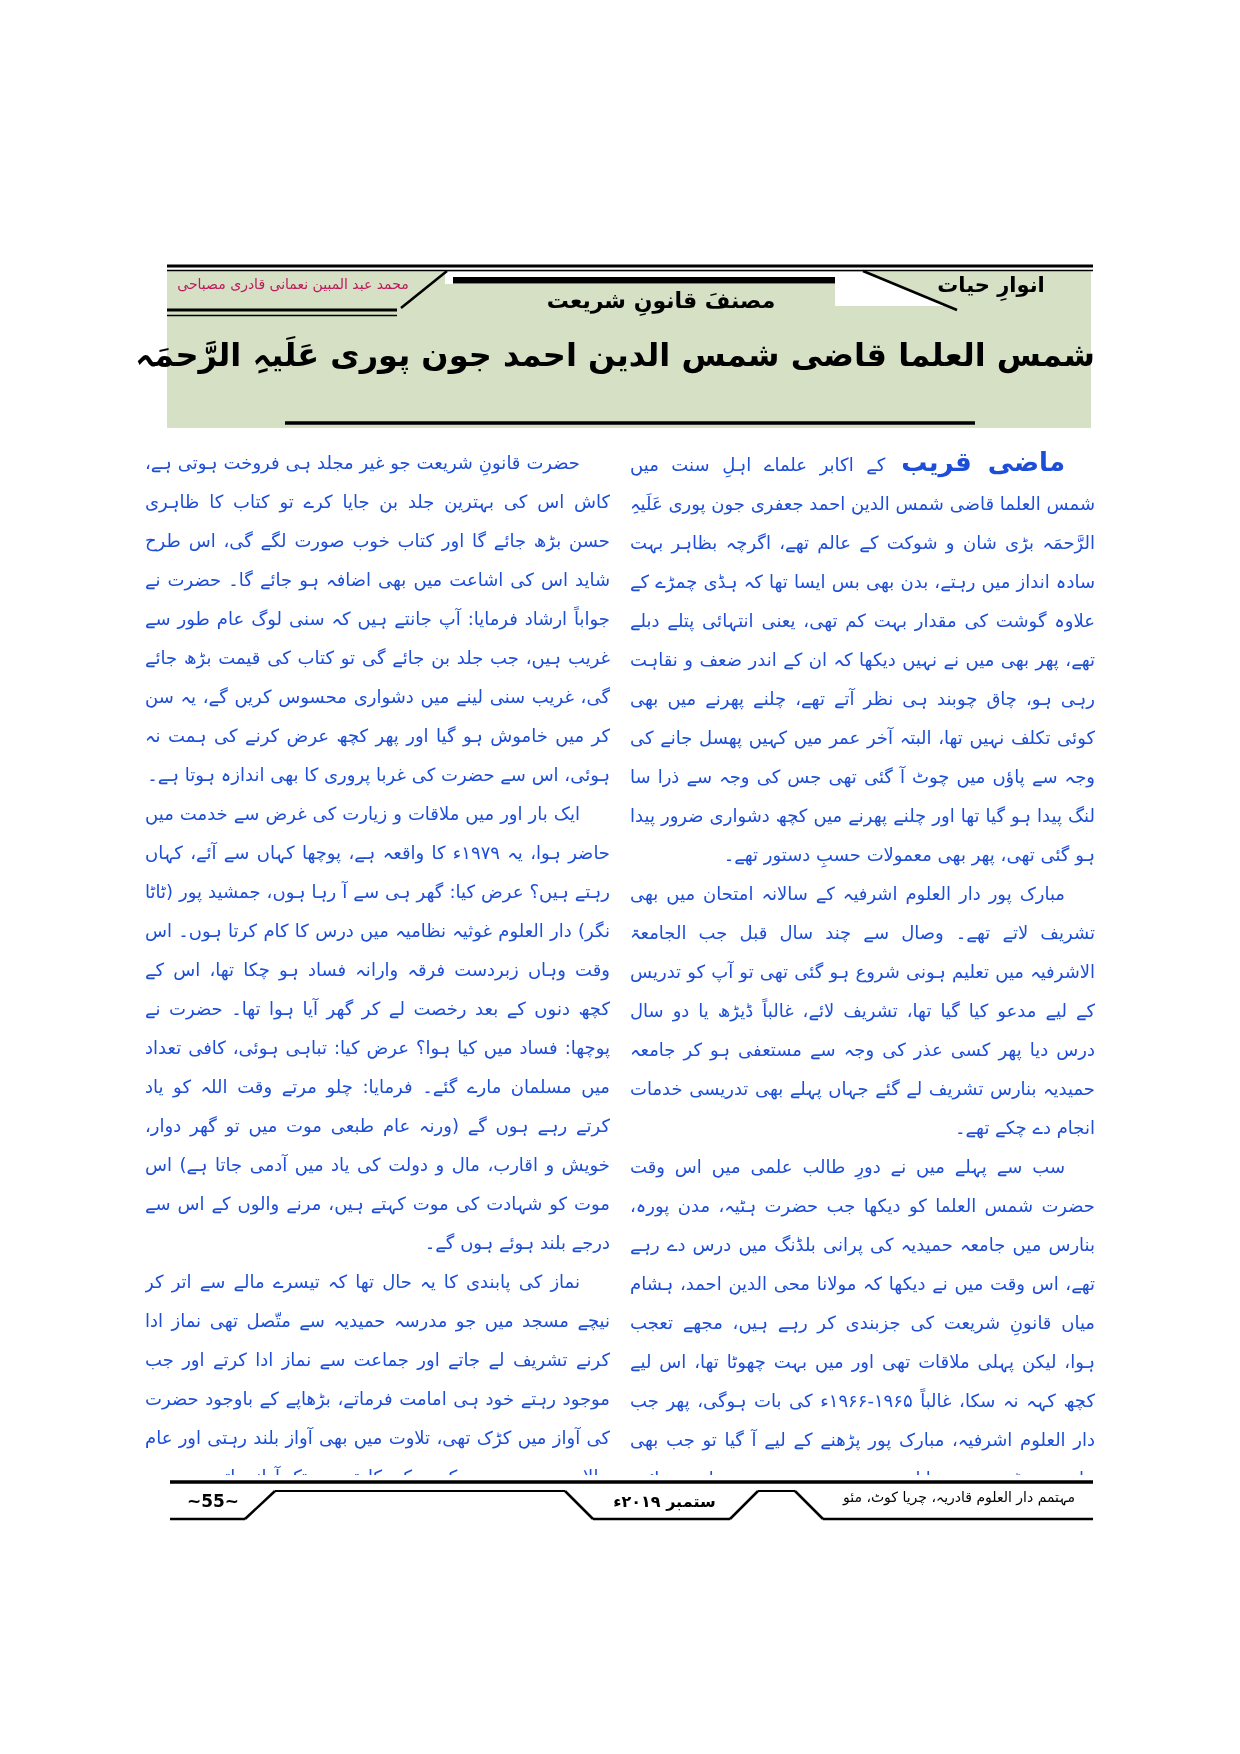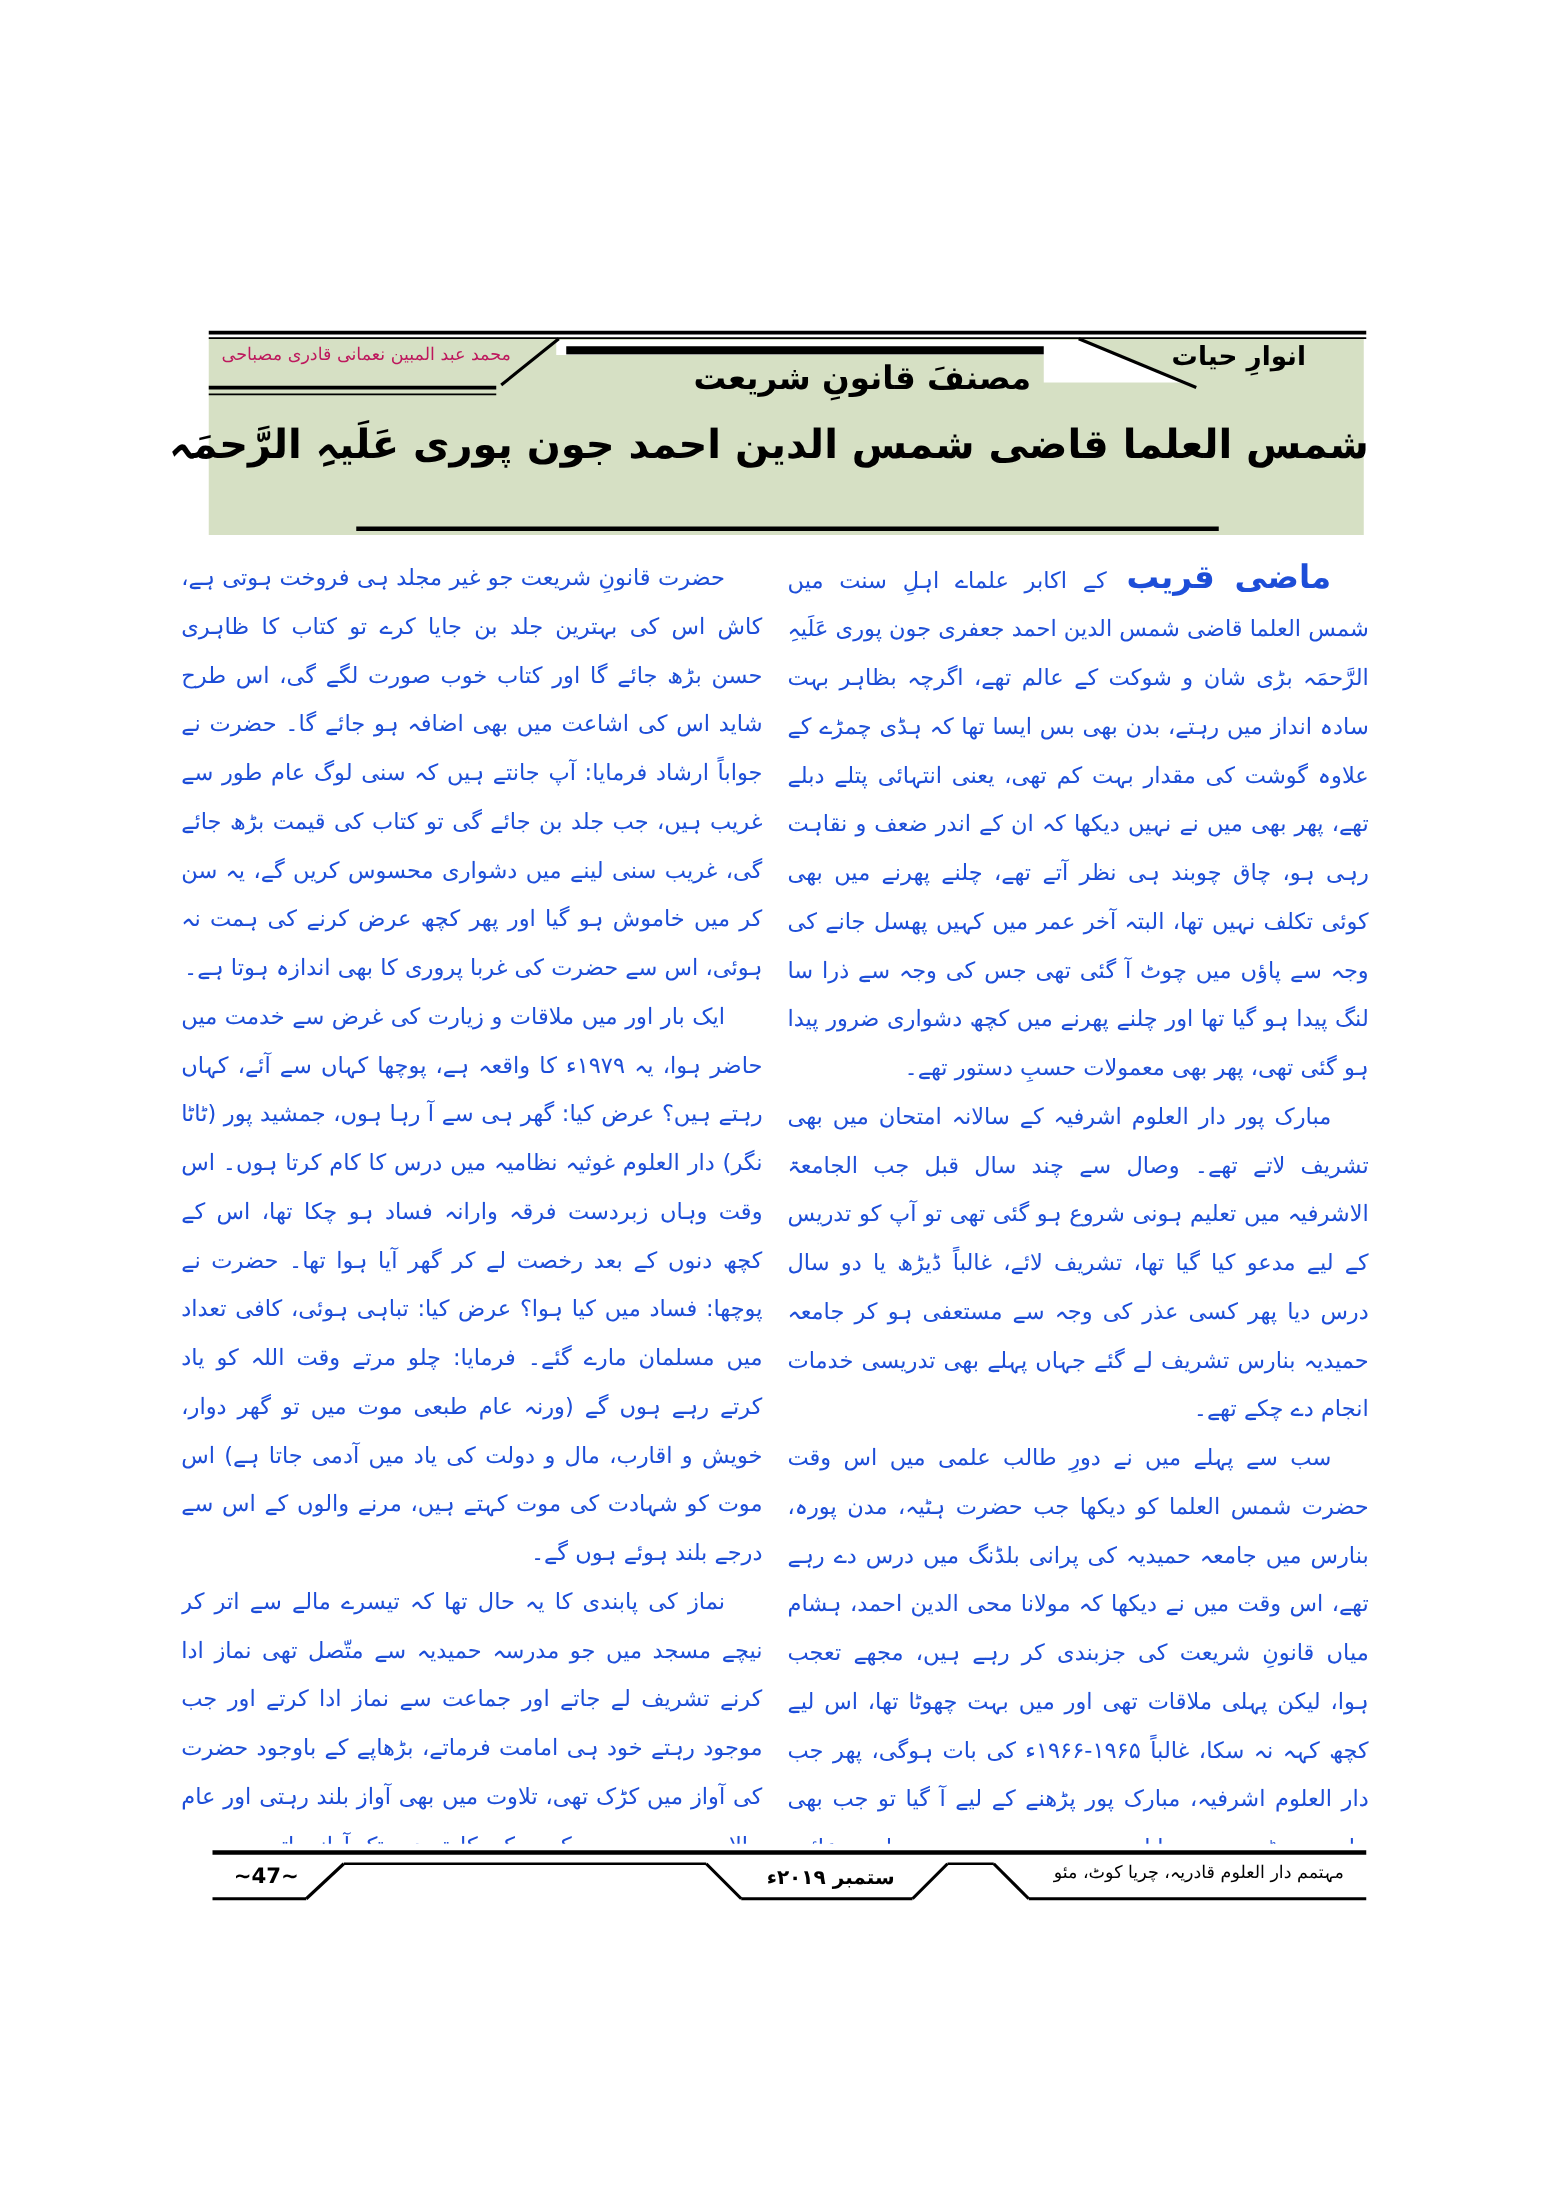--- a/index.html
+++ b/index.html
@@ -19,22 +19,22 @@
   .magazine-label{
     position:absolute;top:9px;right:14px;width:180px;
     font-size:21px;font-weight:bold;text-align:center;color:#000;
     white-space:nowrap;
   }
   .author-label{
     position:absolute;top:12px;left:28px;width:240px;
     font-size:14px;text-align:center;color:#be185d;white-space:nowrap;
   }
   .column-label{
-    position:absolute;top:24px;left:300px;width:380px;
-    font-size:26px;font-weight:bold;text-align:right;color:#000;
+    position:absolute;top:24px;left:326px;width:380px;
+    font-size:22px;font-weight:bold;text-align:center;color:#000;
     white-space:nowrap;
   }
   .article-title{
     position:absolute;top:72px;left:0;width:100%;
     font-size:32px;font-weight:bold;text-align:center;color:#000;
     white-space:nowrap;
   }
   
   .columns{
     position:absolute;top:443px;left:145px;width:950px;height:1032px;
@@ -121,18 +121,18 @@
       <line x1="420" y1="13" x2="448" y2="41" stroke="#000" stroke-width="2.5"></line>
 
       <line x1="448" y1="41" x2="585" y2="41" stroke="#000" stroke-width="2.5"></line>
       <line x1="585" y1="41" x2="613" y2="13" stroke="#000" stroke-width="2.5"></line>
 
       <line x1="613" y1="13" x2="650" y2="13" stroke="#000" stroke-width="2"></line>
       <line x1="650" y1="13" x2="678" y2="41" stroke="#000" stroke-width="2.5"></line>
 
       <line x1="678" y1="41" x2="948" y2="41" stroke="#000" stroke-width="2.5"></line>
     </svg>
-    <div class="page-number">~47~</div>
+    <div class="page-number">~55~</div>
     <div class="issue-date">ستمبر ۲۰۱۹ء</div>
     <div class="designation">مہتمم دار العلوم قادریہ، چریا کوٹ، مئو</div>
   </div>
 
 </div>
 
 </body></html>

